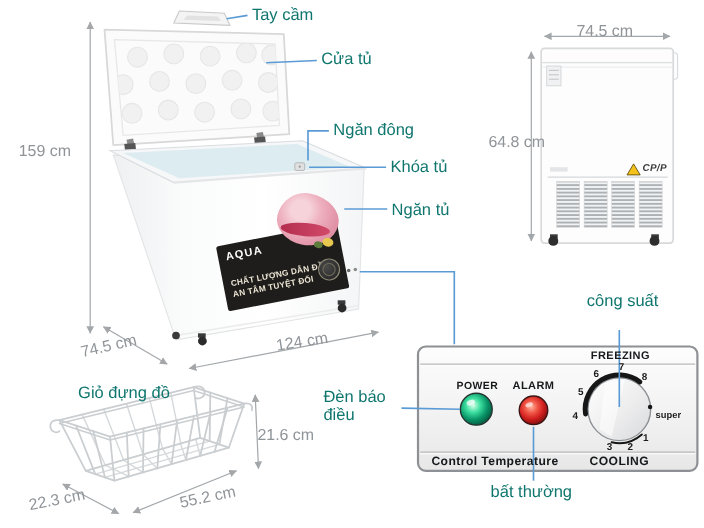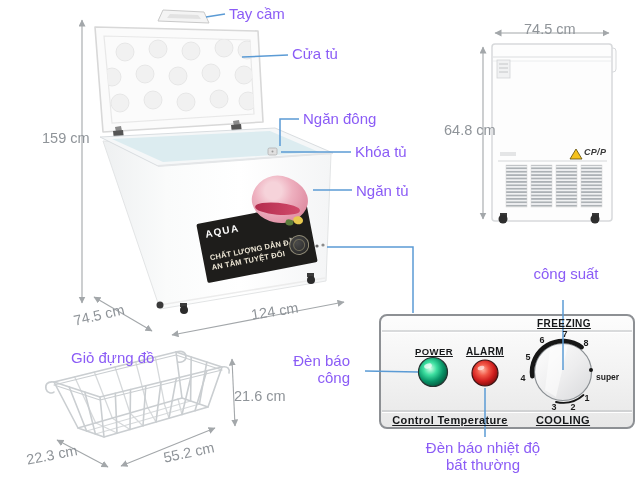--- a/index.html
+++ b/index.html
@@ -1,26 +1,26 @@
 <!DOCTYPE html>
 <html><head>
 <meta charset="utf-8">
 <style>
   html,body{margin:0;padding:0;background:#fff;}
   #stage{position:relative;width:640px;height:480px;background:#fff;overflow:hidden;
          font-family:"Liberation Sans",sans-serif;}
   svg{position:absolute;left:0;top:0;z-index:1;}
   .lbl{position:absolute;z-index:10;font:15px/17px "Liberation Sans",sans-serif;
-       color:#8b5cf6;white-space:nowrap;}
+       color:#0f766e;white-space:nowrap;}
   .cap{white-space:normal;}
   .dim{position:absolute;z-index:10;font:14.5px/16px "Liberation Sans",sans-serif;
        color:#8f9499;white-space:nowrap;}
   .rot{transform-origin:left top;}
   .ptxt{position:absolute;z-index:10;font:bold 10px/12px "Liberation Sans",sans-serif;
-        color:#16181a;text-align:center;letter-spacing:.4px;white-space:nowrap;text-decoration:underline;}
+        color:#16181a;text-align:center;letter-spacing:.4px;white-space:nowrap;}
   .kn{position:absolute;z-index:10;font:bold 9px/9px "Liberation Sans",sans-serif;
       color:#1c1c1c;transform:translate(-50%,-50%);}
   .kn-super{position:absolute;z-index:10;font:bold 8.5px/9px "Liberation Sans",sans-serif;
       color:#1c1c1c;}
   .cpip{position:absolute;z-index:10;font:bold italic 9px/10px "Liberation Sans",sans-serif;
       color:#3a3a3a;letter-spacing:.3px;}
   
   .promo{position:absolute;left:201px;top:213px;width:112px;height:60px;z-index:5;
          background:#1e1d1b;border-radius:2px;transform:rotate(-11deg);}
   .promo-brand{position:absolute;left:7px;top:6px;font:bold 10px/11px "Liberation Sans",sans-serif;
@@ -291,21 +291,21 @@
 <div class="meat">
       <i class="garnish"></i>
     </div>
 
 <span class="lbl" style="left:229px;top:5px">Tay cầm</span>
 <span class="lbl" style="left:292px;top:45px">Cửa tủ</span>
 <span class="lbl" style="left:303px;top:110px">Ngăn đông</span>
 <span class="lbl" style="left:355px;top:143px">Khóa tủ</span>
 <span class="lbl" style="left:356px;top:182px">Ngăn tủ</span>
 
-<span class="dim" style="left:42px;top:130px">159 cm</span>
+<span class="dim" style="left:17px;top:130px">159 cm</span>
 <span class="dim rot" style="left:72px;top:313px;transform:rotate(-13deg)">74.5 cm</span>
 <span class="dim rot" style="left:250px;top:307px;transform:rotate(-9deg)">124 cm</span>
 <span class="dim" style="left:524px;top:21px">74.5 cm</span>
 <span class="dim" style="left:444px;top:122px">64.8 cm</span>
 <span class="cpip" style="left:584px;top:147px">CP/P</span>
 
 <span class="lbl" style="left:71px;top:349px">Giỏ đựng đồ</span>
 <span class="dim" style="left:234px;top:388px">21.6 cm</span>
 <span class="dim rot" style="left:25px;top:452px;transform:rotate(-11deg)">22.3 cm</span>
 <span class="dim rot" style="left:162px;top:450px;transform:rotate(-12deg)">55.2 cm</span>
@@ -319,25 +319,24 @@
 <span class="kn" style="left:587px;top:398px">1</span>
 <span class="kn" style="left:573px;top:407px">2</span>
 <span class="kn" style="left:554px;top:407px">3</span>
 <span class="kn" style="left:523px;top:378px">4</span>
 <span class="kn" style="left:528px;top:357px">5</span>
 <span class="kn" style="left:542px;top:340px">6</span>
 <span class="kn" style="left:565px;top:334px">7</span>
 <span class="kn" style="left:586px;top:343px">8</span>
 <span class="kn-super" style="left:596px;top:373px">super</span>
 
-<div class="lbl cap" style="left:270px;top:352px;width:80px;text-align:right">
+<div class="lbl cap" style="left:294px;top:352px;width:80px;text-align:left">
   <span style="display:block">Đèn báo</span>
-  <span style="display:block">công</span>
+  <span style="display:block">điều</span>
 </div>
 <div class="lbl cap" style="left:496px;top:265px;width:140px;text-align:center">
   <span style="display:block">công suất</span>
 </div>
 <div class="lbl cap" style="left:421px;top:439px;width:124px;text-align:center">
-  <span style="display:block">Đèn báo nhiệt độ</span>
   <span style="display:block">bất thường</span>
 </div>
 
 </div>
 
 </body></html>

